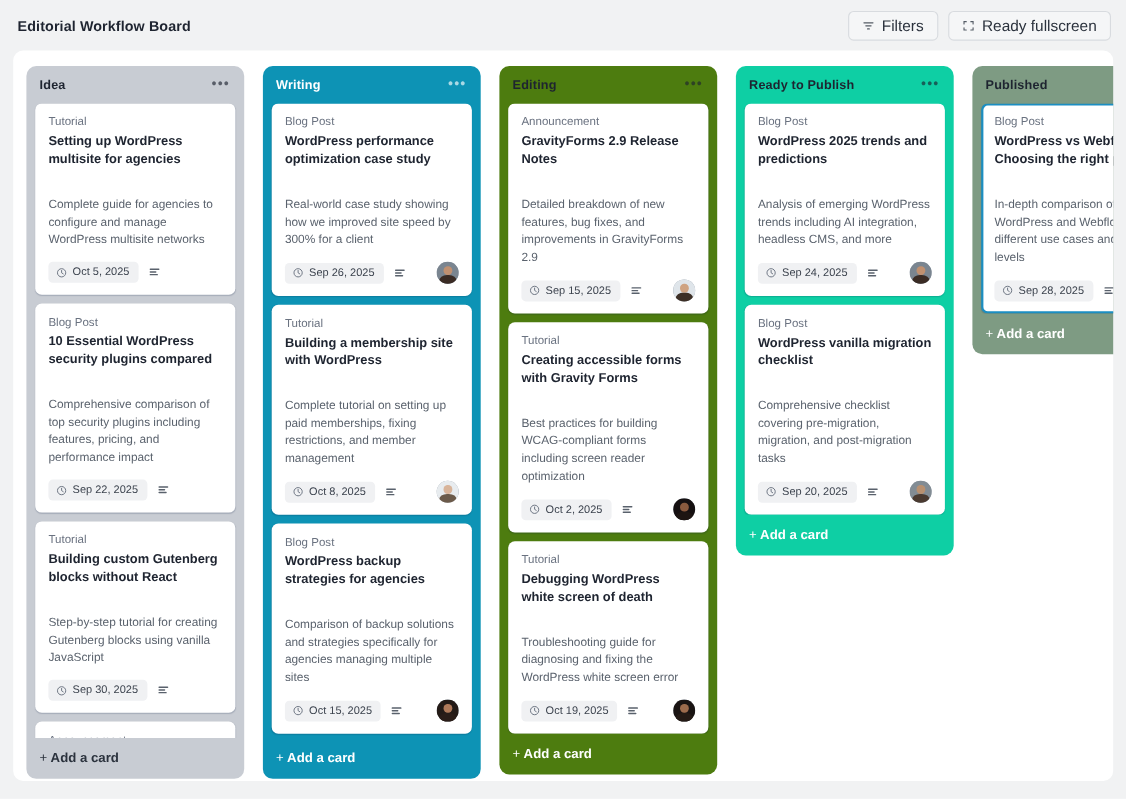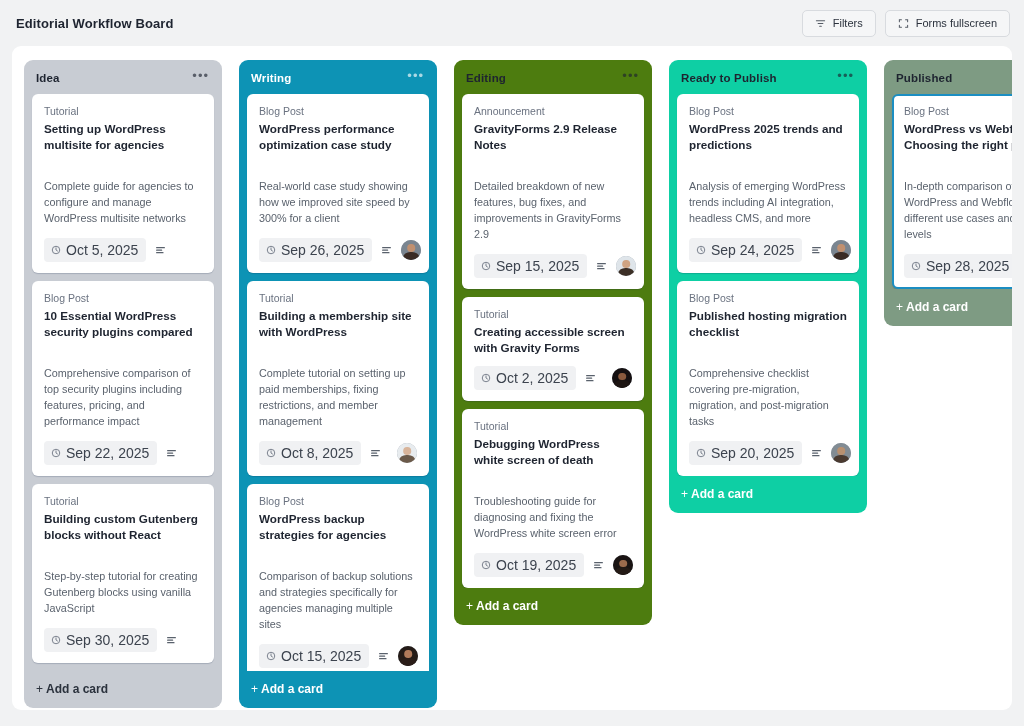--- a/index.html
+++ b/index.html
@@ -18,21 +18,21 @@
   }
   .board-title {
     font-size: 13px; font-weight: bold; color: #1e2430;
     letter-spacing: .1px;
   }
   .topbar-actions { margin-left: auto; display: flex; gap: 9px; }
   .tb-btn {
     display: flex; align-items: center; gap: 7px;
     height: 27px; padding: 0 12px;
     background: #f5f6f7; border: 1px solid #d8dbdf; border-radius: 5px;
-    font-size: 11px; color: #2b323d; cursor: pointer;
+    font-size: 14px; color: #2b323d; cursor: pointer;
     white-space: nowrap;
   }
   .tb-ico { display: inline-flex; align-items: center; color: #555c66; }
 
   
   .board-surface {
     position: absolute; left: 12px; top: 46px;
     width: 1000px; height: 664px;
     background: #ffffff;
     border-radius: 9px;
@@ -94,21 +94,21 @@
   .card-desc {
     font-size: 10.8px; color: #5a626d; line-height: 1.48;
     margin-bottom: 11px;
     margin-top: 27px;
   }
   .card-foot { display: flex; align-items: center; gap: 9px; }
   .date-badge {
     display: inline-flex; align-items: center; gap: 5px;
     background: #f0f1f3; border-radius: 4px;
     padding: 4px 8px 4px 7px;
-    font-size: 14px; color: #3c434e; white-space: nowrap;
+    font-size: 10px; color: #3c434e; white-space: nowrap;
   }
   .clock { display: inline-flex; color: #6a7280; }
   .desc-ico { display: inline-flex; color: #59616c; }
   .avatar {
     margin-left: auto; width: 20px; height: 20px; border-radius: 50%;
     overflow: hidden; flex: 0 0 auto;
     background: #9aa3ad;
     position: relative;
   }
   .avatar .av-bg { position: absolute; inset: 0; }
@@ -136,21 +136,21 @@
           </svg>
       </span>
       <span>Filters</span>
     </button>
     <button class="tb-btn">
       <span class="tb-ico">
         <svg width="11" height="11" viewBox="0 0 16 16" fill="none" stroke="currentColor" stroke-width="1.5" stroke-linecap="round">
           <path d="M2 5.5V2.5h3M11 2.5h3v3M14 10.5v3h-3M5 13.5H2v-3"></path>
         </svg>
       </span>
-      <span>Forms fullscreen</span>
+      <span>Ready fullscreen</span>
     </button>
   </div>
 </div>
 
 <div class="board-surface">
   <div class="columns" id="columns-root">
       <div class="column" style="background: rgb(200, 204, 211);">
         <div class="col-head">
           <div class="col-title" style="color: rgb(30, 36, 48);">Idea</div>
           <div class="col-menu" style="color: rgb(30, 36, 48);">•••</div>
@@ -357,21 +357,22 @@
               </span>
               <div class="avatar">
                 <span class="av-bg" style="background:#dfe5ea"></span>
                 <span class="av-body" style="background:#3c2f26"></span>
                 <span class="av-head" style="background:#cfa382"></span>
               </div>
             </div>
           </div>
           <div class="card">
             <div class="card-label">Tutorial</div>
-            <div class="card-title">Creating accessible screen with Gravity Forms</div>
+            <div class="card-title">Creating accessible forms with Gravity Forms</div>
+            <div class="card-desc">Best practices for building WCAG-compliant forms including screen reader optimization</div>
             <div class="card-foot">
               <div class="date-badge">
                 <span class="clock">
                   <svg width="10" height="10" viewBox="0 0 16 16" fill="none" stroke="currentColor" stroke-width="1.4">
                     <circle cx="8" cy="8" r="6"></circle>
                     <path d="M8 4.6V8l2.4 1.6" stroke-linecap="round"></path>
                   </svg>
                 </span>
                 <span>Oct 2, 2025</span>
               </div>
@@ -449,21 +450,21 @@
               </span>
               <div class="avatar">
                 <span class="av-bg" style="background:#7a8590"></span>
                 <span class="av-body" style="background:#3a2b24"></span>
                 <span class="av-head" style="background:#c09070"></span>
               </div>
             </div>
           </div>
           <div class="card">
             <div class="card-label">Blog Post</div>
-            <div class="card-title">Published hosting migration checklist</div>
+            <div class="card-title">WordPress vanilla migration checklist</div>
             <div class="card-desc">Comprehensive checklist covering pre-migration, migration, and post-migration tasks</div>
             <div class="card-foot">
               <div class="date-badge">
                 <span class="clock">
                   <svg width="10" height="10" viewBox="0 0 16 16" fill="none" stroke="currentColor" stroke-width="1.4">
                     <circle cx="8" cy="8" r="6"></circle>
                     <path d="M8 4.6V8l2.4 1.6" stroke-linecap="round"></path>
                   </svg>
                 </span>
                 <span>Sep 20, 2025</span>

